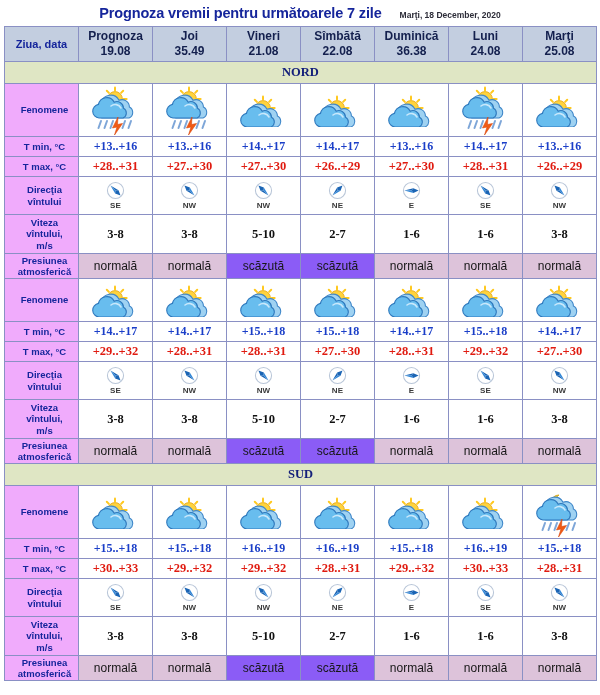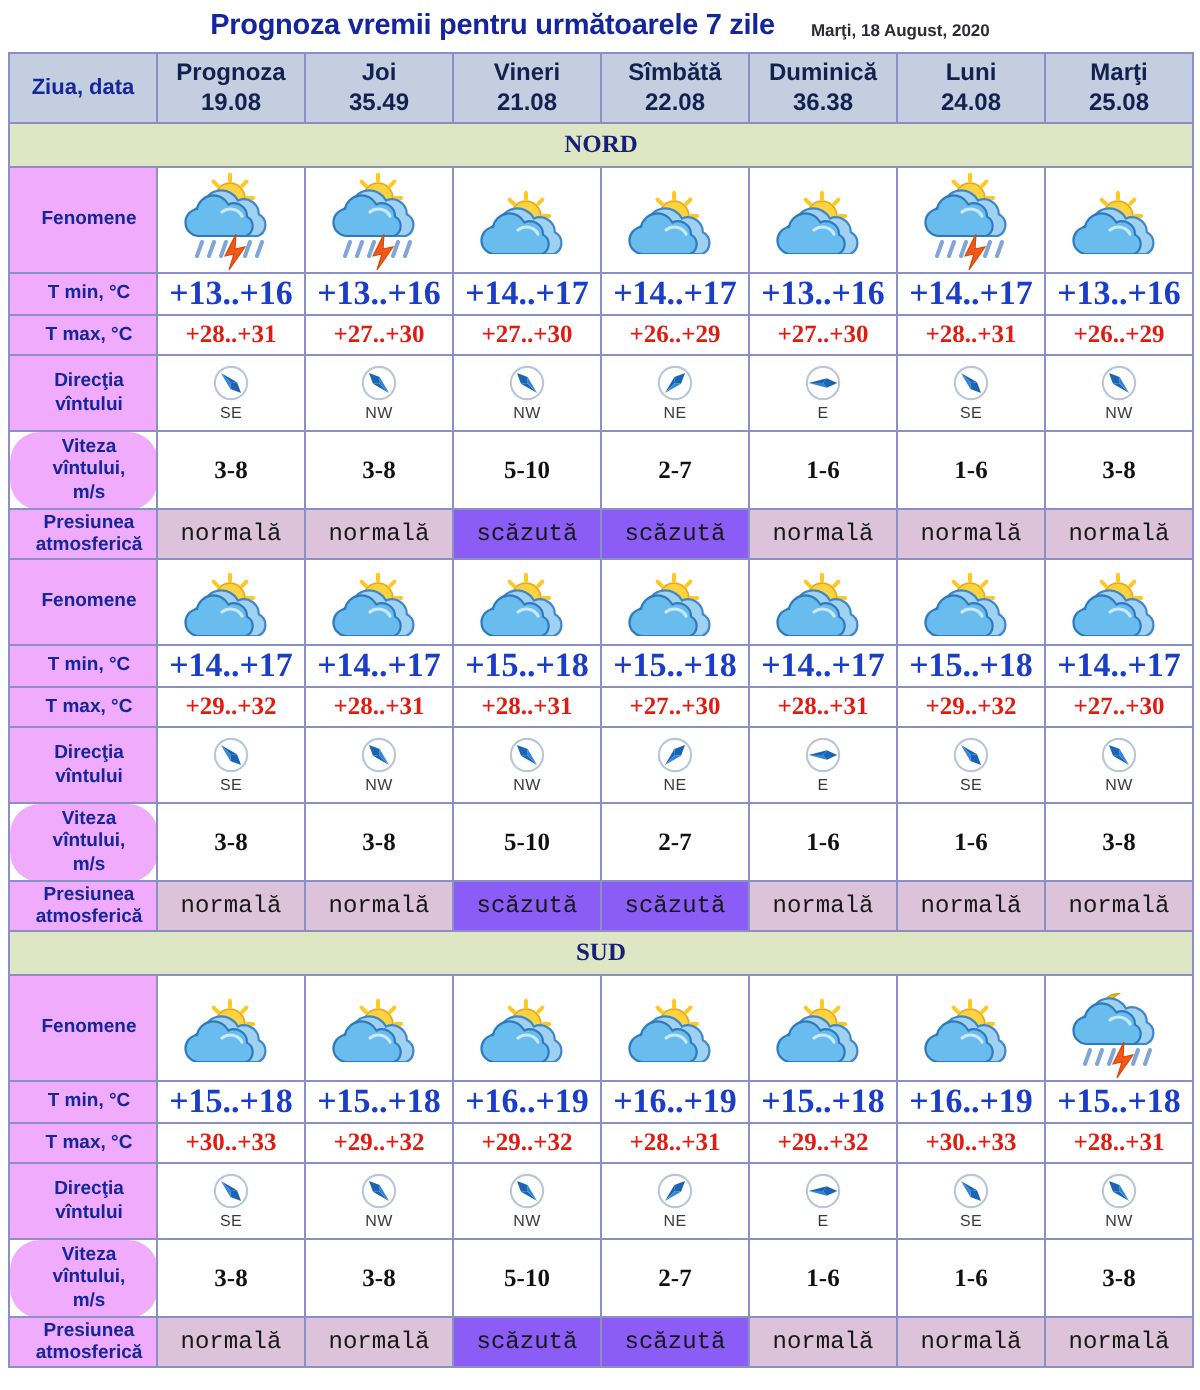--- a/index.html
+++ b/index.html
@@ -105,79 +105,79 @@
     padding-left: 6px !important;
     line-height: 1.16;
   }
 
   
   .cell-white { background: #ffffff; }
 
   .r-pheno td { height: 42px; }
   .r-tmin td, .r-tmax td { height: 19px; }
   .r-wdir td { height: 37px; }
-  .r-wspd td { height: 38px; border-radius: 15px; }
+  .r-wspd td { height: 38px; }
   .r-press td { height: 24px; }
 
   .tmin {
     color: #1a3ec8;
-    font-size: 17px;
+    font-size: 12px;
     font-weight: bold;
     font-family: "Liberation Serif", serif;
   }
   .tmax {
     color: #e01b10;
     font-size: 12.5px;
     font-weight: bold;
     font-family: "Liberation Serif", serif;
     margin-left: 48px;
   }
   .wspd {
     color: #111111;
     font-size: 12.5px;
     font-weight: bold;
     font-family: "Liberation Serif", serif;
   }
   .press {
     font-size: 12px;
     font-weight: normal;
-    font-family: Liberation Mono, monospace;
+    font-family: Liberation Sans, sans-serif;
     color: #171717;
     margin-left: 40px;
   }
   .press.normala { background: #ddc3da; }
   .press.scazuta { background: #8b5cf6; }
 
   
   .wdir-wrap {
     display: flex;
     flex-direction: column;
     align-items: center;
     justify-content: center;
     gap: 1px;
   }
   .wdir-label {
     font-size: 8px;
     color: #3a3a3a;
-    font-weight: normal;
+    font-weight: bold;
     letter-spacing: 0.2px;
   }
   svg.compass { display: block; }
 
   
   svg.wicon { display: block; margin: 0 auto; }
 </style>
 </head>
 <body>
 
 <div class="page">
 
   <div class="titlebar">
     <div class="title-main">Prognoza vremii pentru următoarele 7 zile</div>
-    <div class="title-date">Marţi, 18 August, 2020</div>
+    <div class="title-date">Marţi, 18 December, 2020</div>
   </div>
 
   <table class="forecast">
     <colgroup>
       <col class="c-label">
         <col class="c-day">
         <col class="c-day">
         <col class="c-day">
       <col class="c-day">
         <col class="c-day">

